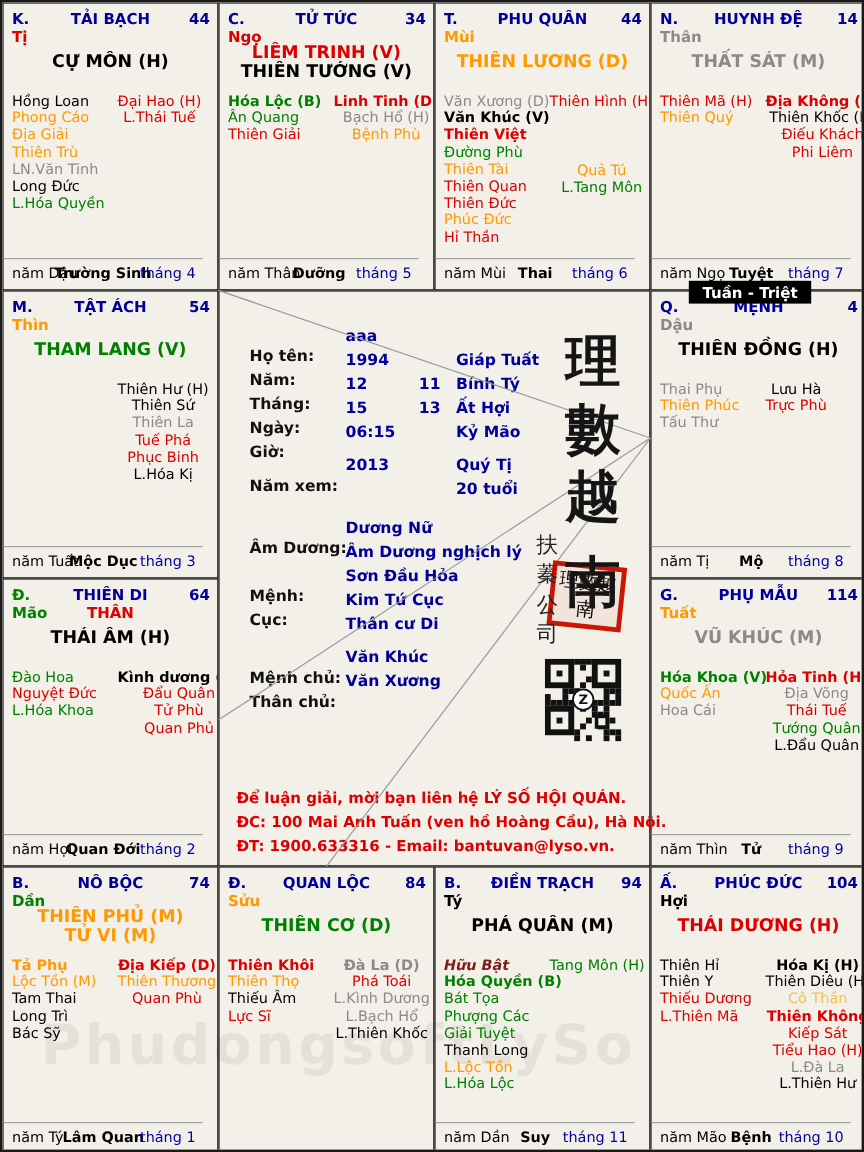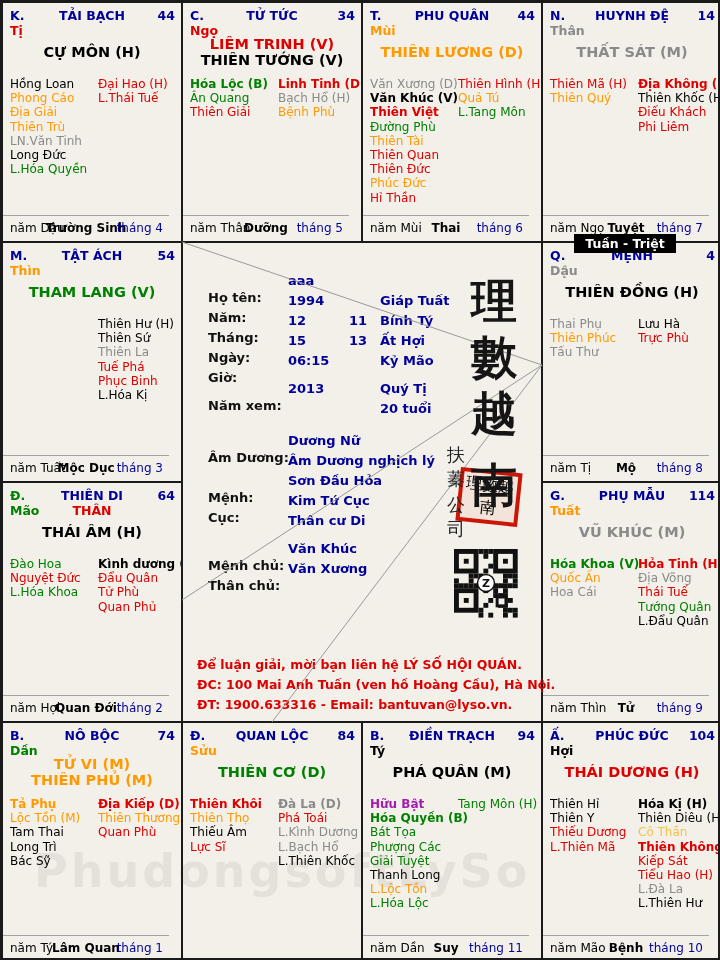--- a/index.html
+++ b/index.html
@@ -8,21 +8,21 @@
          font-family:"DejaVu Sans",sans-serif;}
   .cell{position:absolute;width:180px;height:240px;border:1px solid #1a1a1a;box-sizing:border-box;}
   .cell-header{position:absolute;top:5px;left:0;right:0;height:18px;font-size:12.5px;font-weight:bold;white-space:nowrap;}
   .stемgrp{position:absolute;left:7px;}
   .palace{position:absolute;left:0;right:0;text-align:center;color:#000099;}
   .cellnum{position:absolute;right:6px;color:#000099;}
   .mains{position:absolute;top:33px;left:0;right:0;text-align:center;font-weight:bold;font-size:14.5px;line-height:16px;white-space:nowrap;}
   .mains.single{padding-top:8px;}
   .cols{position:absolute;top:74px;left:0;right:0;bottom:28px;font-size:12px;line-height:14.2px;overflow:hidden;}
   .colL{position:absolute;left:7px;top:0;white-space:nowrap;}
-  .colR{position:absolute;left:95px;top:0;white-space:nowrap;}
+  .colR{position:absolute;left:95px;top:0;white-space:nowrap;text-align:center;}
   .star{display:block;}
   .cell-footer{position:absolute;left:0;right:12px;bottom:0;height:25px;border-top:1px solid #a3a3a3;font-size:12px;padding-left:16px;}
   .nam{position:absolute;left:7px;top:5px;color:#000;}
   .vong{position:absolute;left:0;right:0;top:5px;text-align:center;font-weight:bold;color:#000;}
   .thang{position:absolute;right:6px;top:5px;color:#000099;}
   #center{position:absolute;left:180px;top:240px;width:360px;height:480px;border:1px solid #1a1a1a;box-sizing:border-box;z-index:1;}
   #center-info{position:absolute;top:30px;left:0;right:0;z-index:3;font-size:13px;}
   .crow{position:relative;height:20px;white-space:nowrap;}
   .clabel{position:absolute;left:25px;font-weight:bold;color:#111;margin-top:17px;}
   .cv1{position:absolute;left:105px;font-weight:bold;color:#000099;}
@@ -212,21 +212,21 @@
             <span class="star" style="color: rgb(221, 0, 0); font-weight: bold;">Thiên Việt</span>
             <span class="star" style="color: rgb(0, 128, 0);">Đường Phù</span>
             <span class="star" style="color: rgb(255, 153, 0);">Thiên Tài</span>
             <span class="star" style="color: rgb(221, 0, 0);">Thiên Quan</span>
             <span class="star" style="color: rgb(221, 0, 0);">Thiên Đức</span>
             <span class="star" style="color: rgb(255, 153, 0);">Phúc Đức</span>
             <span class="star" style="color: rgb(221, 0, 0);">Hỉ Thần</span>
           </span>
           <span class="colR">
             <span class="star" style="color: rgb(221, 0, 0);">Thiên Hình (H)</span>
-            <span class="star" style="color: rgb(255, 153, 0);">Quả Tú</span>
+            <span class="star" style="color: rgb(255, 153, 0); margin-top: 44px;">Quả Tú</span>
             <span class="star" style="color: rgb(0, 128, 0);">L.Tang Môn</span>
           </span>
         </div>
         <div class="cell-footer">
           <span class="nam">năm Mùi</span>
           <span class="vong">Thai</span>
           <span class="thang">tháng 6</span>
         </div>
       </div>
       <div class="cell" style="left: 540px; top: 0px;">
@@ -396,22 +396,22 @@
           <span class="palace">
             <div style="color: rgb(0, 0, 153);">NÔ BỘC</div>
           </span>
           <span class="stемgrp">
             <div style="color: rgb(0, 0, 153);">B. </div>
             <div style="color: rgb(0, 128, 0);">Dần</div>
           </span>
           <span class="cellnum" style="color: rgb(0, 0, 153);">74</span>
         </div>
         <div class="mains">
+          <div style="color: rgb(255, 153, 0);">THIÊN PHỦ (M)</div>
           <div style="color: rgb(255, 153, 0);">TỬ VI (M)</div>
-          <div style="color: rgb(255, 153, 0);">THIÊN PHỦ (M)</div>
         </div>
         <div class="cols">
           <span class="colL">
             <span class="star" style="color: rgb(255, 153, 0); font-weight: bold;">Tả Phụ</span>
             <span class="star" style="color: rgb(255, 153, 0);">Lộc Tồn (M)</span>
             <span class="star" style="color: rgb(0, 0, 0);">Tam Thai</span>
             <span class="star" style="color: rgb(0, 0, 0);">Long Trì</span>
             <span class="star" style="color: rgb(0, 0, 0);">Bác Sỹ</span>
           </span>
           <span class="colR">
@@ -465,21 +465,21 @@
             <div style="color: rgb(0, 0, 153);">B. </div>
             <div style="color: rgb(0, 0, 0);">Tý</div>
           </span>
           <span class="cellnum" style="color: rgb(0, 0, 153);">94</span>
         </div>
         <div class="mains single">
           <div style="color: rgb(0, 0, 0);">PHÁ QUÂN (M)</div>
         </div>
         <div class="cols">
           <span class="colL">
-            <span class="star" style="color: #a21caf; font-weight: bold;">Hữu Bật</span>
+            <span class="star" style="color: #7f1d1d; font-weight: bold; font-style: italic;">Hữu Bật</span>
             <span class="star" style="color: rgb(0, 128, 0); font-weight: bold;">Hóa Quyền (B)</span>
             <span class="star" style="color: rgb(0, 128, 0);">Bát Tọa</span>
             <span class="star" style="color: rgb(0, 128, 0);">Phượng Các</span>
             <span class="star" style="color: rgb(0, 128, 0);">Giải Tuyệt</span>
             <span class="star" style="color: rgb(0, 0, 0);">Thanh Long</span>
             <span class="star" style="color: rgb(255, 153, 0);">L.Lộc Tồn</span>
             <span class="star" style="color: rgb(0, 128, 0);">L.Hóa Lộc</span>
           </span>
           <span class="colR">
             <span class="star" style="color: rgb(0, 128, 0);">Tang Môn (H)</span>

